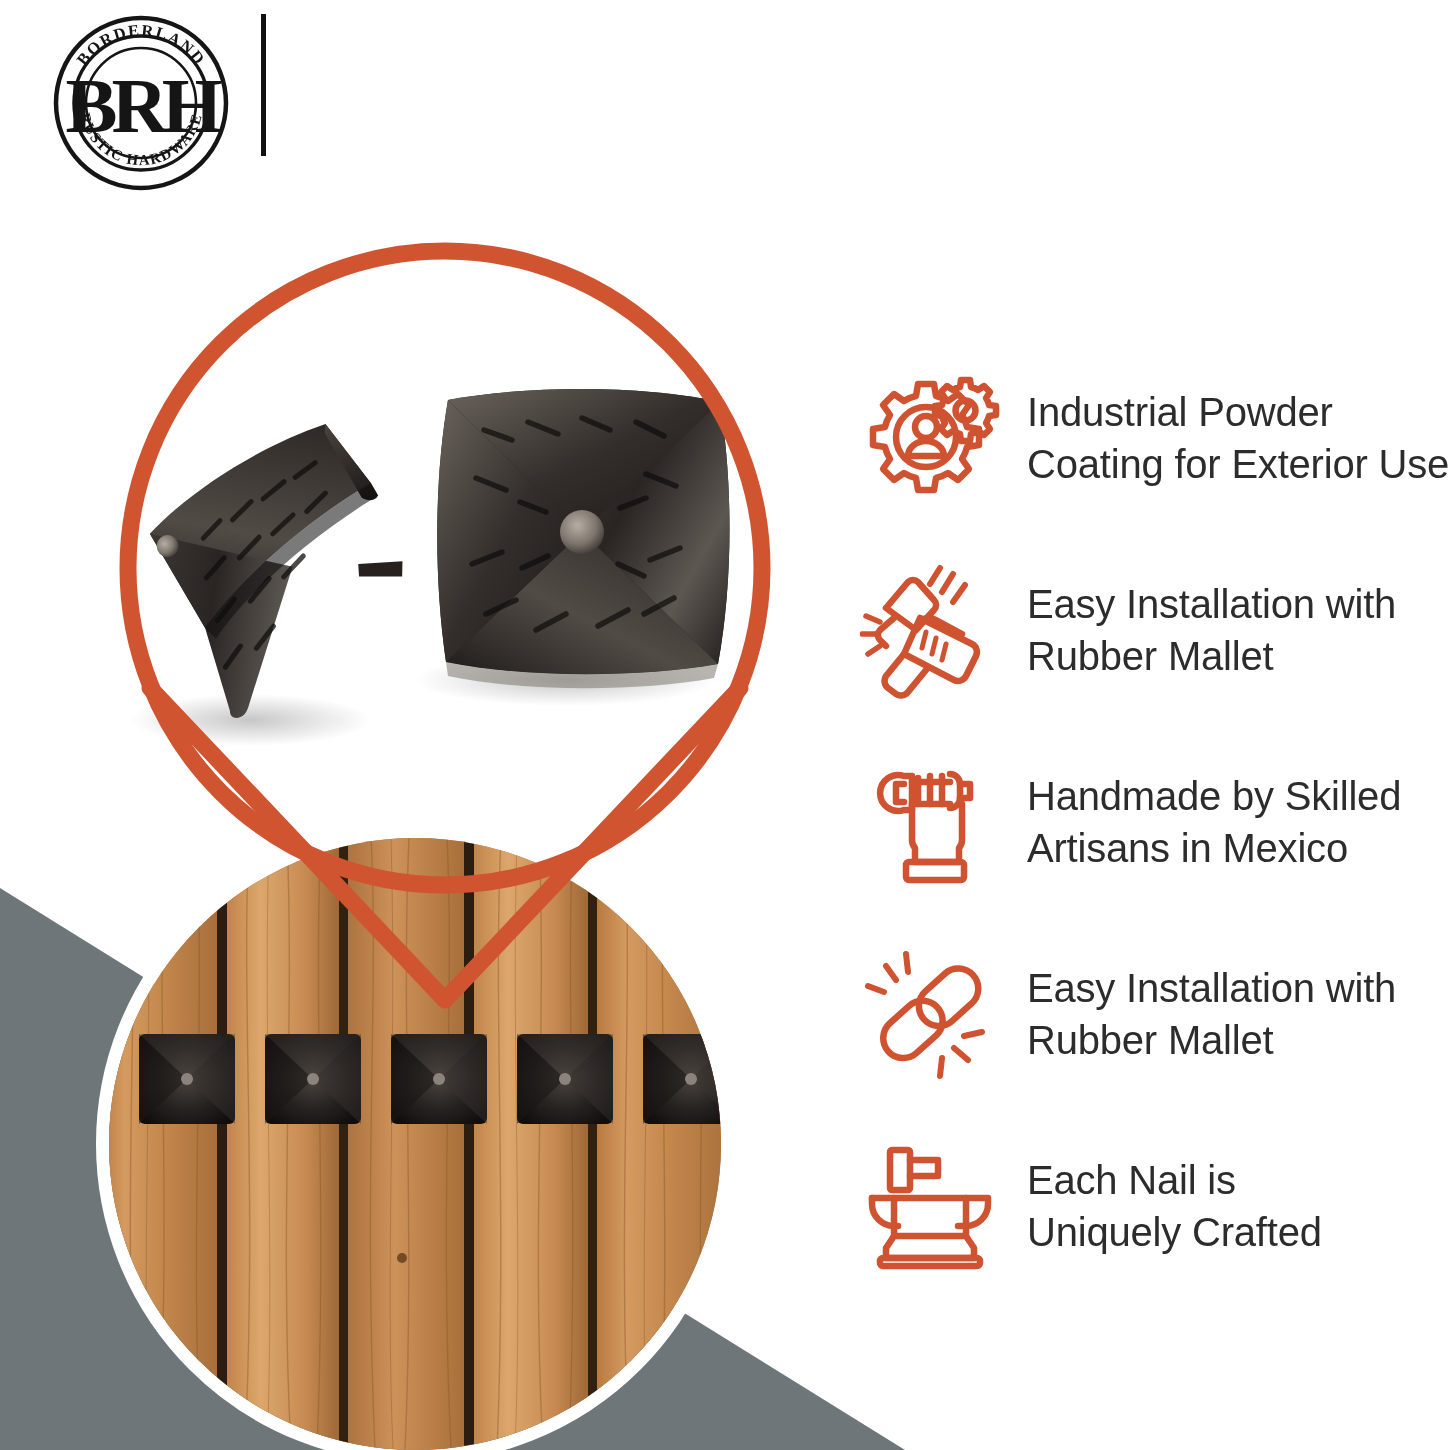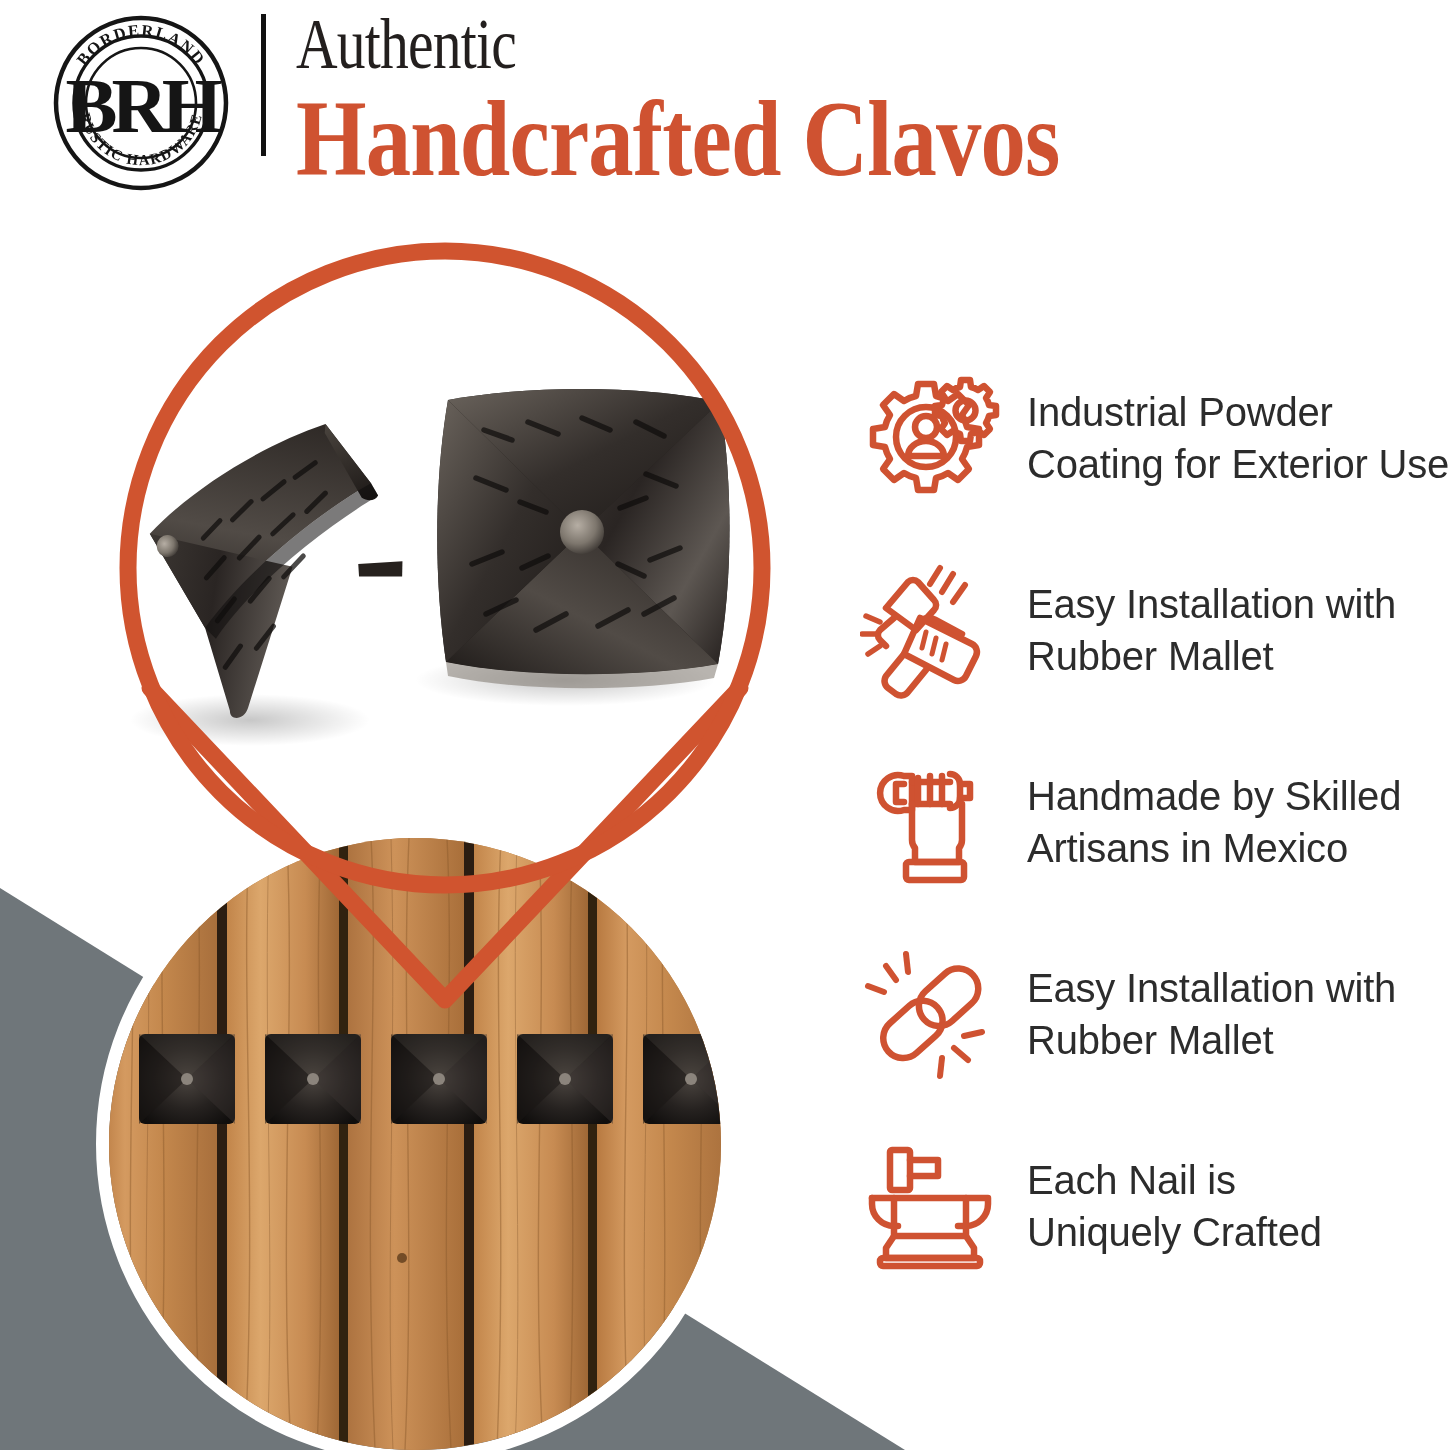--- a/index.html
+++ b/index.html
@@ -189,24 +189,20 @@
         <textPath href="#arcTop" startOffset="50%" text-anchor="middle">BORDERLAND</textPath>
       </text>
       <text font-family="Liberation Serif, serif" font-size="15" font-weight="700" fill="#151515" letter-spacing="1.4">
         <textPath href="#arcBot" startOffset="50%" text-anchor="middle">RUSTIC HARDWARE</textPath>
       </text>
       <text x="89" y="118" font-family="Liberation Serif, serif" font-size="78" font-weight="700" fill="#151515" text-anchor="middle" letter-spacing="-6">BRH</text>
     </svg>
 
     <div class="divider"></div>
 
-    <div class="title-block">
-      <div class="title-line1">Authentic</div>
-      <div class="title-line2">Handcrafted Clavos</div>
-    </div>
   </div>
 
   <div class="visual-col">
 
     <div class="door-circle">
       <svg class="door-svg" viewBox="0 0 612 612" preserveAspectRatio="xMidYMid slice" aria-hidden="true">
         <defs>
           <linearGradient id="plankA" x1="0" y1="0" x2="1" y2="0">
             <stop offset="0%" stop-color="#b87a41"></stop>
             <stop offset="22%" stop-color="#d49a60"></stop>

